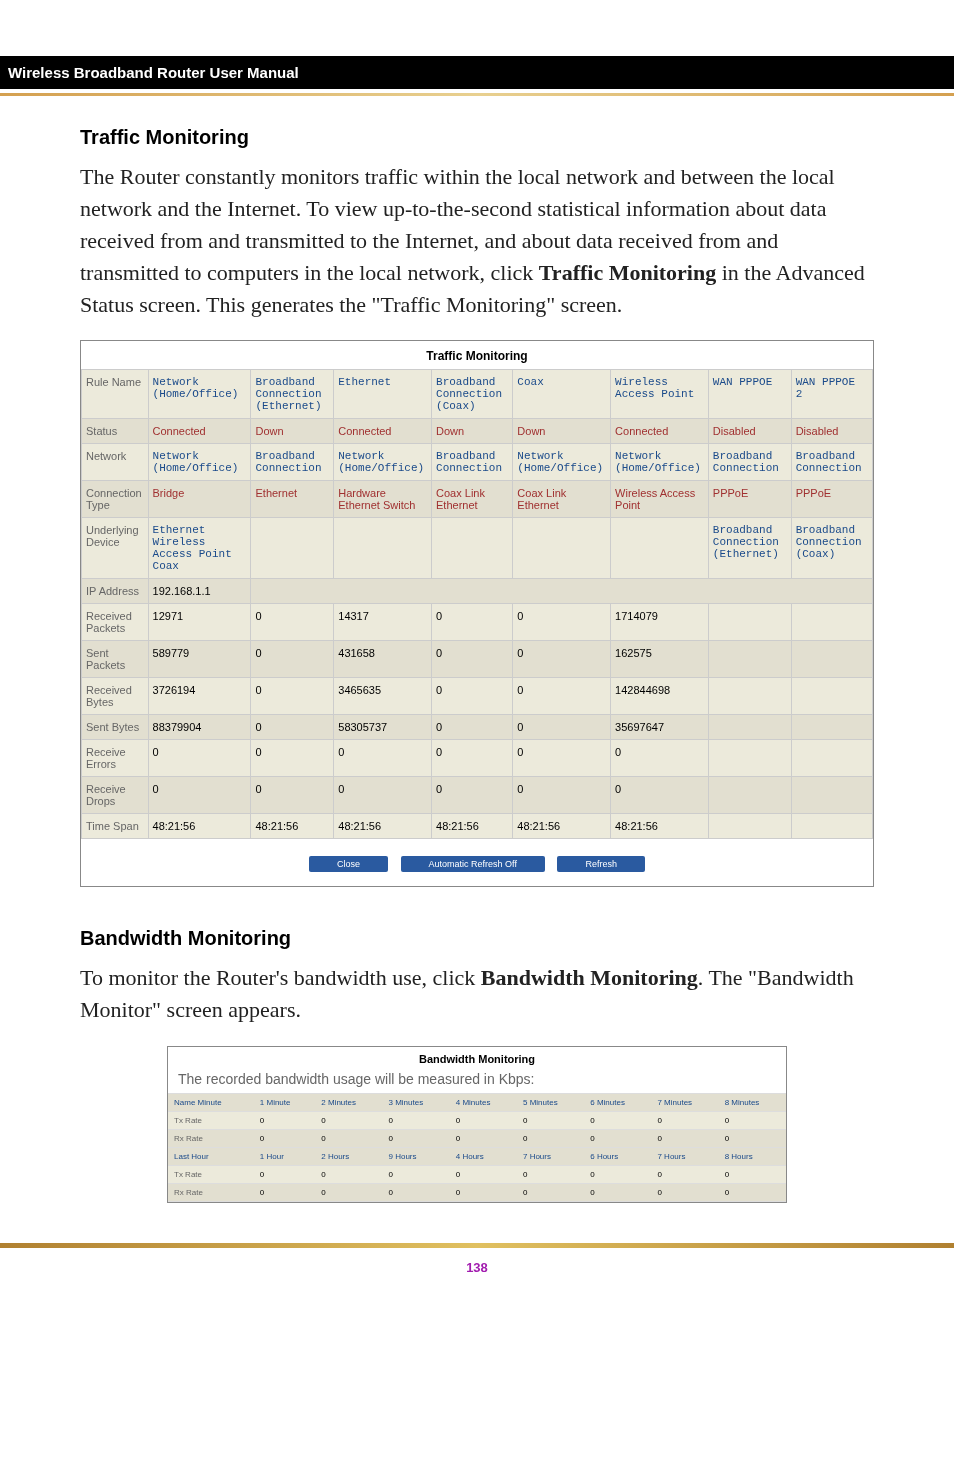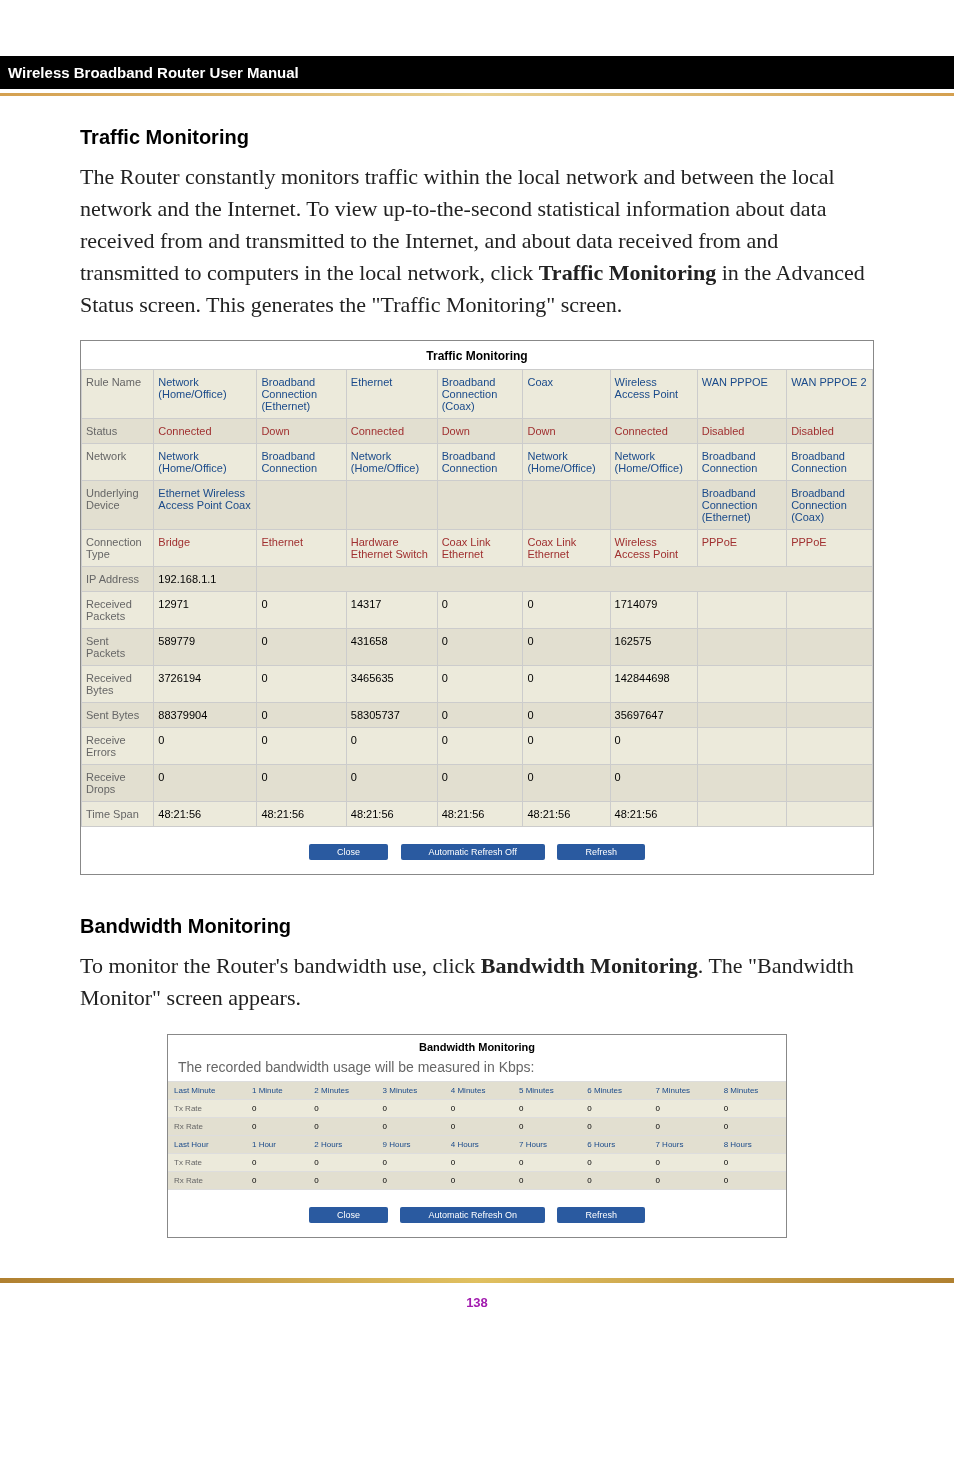--- a/index.html
+++ b/index.html
@@ -71,21 +71,21 @@
     }
     table.tm th, table.tm td {
       border: 1px solid #ccc;
       padding: 6px 4px;
       text-align: left;
       vertical-align: top;
     }
     table.tm tr:nth-child(odd) td { background: #eceadb; }
     table.tm tr:nth-child(even) td { background: #e2dfd0; }
     table.tm td.rowhead { color: #666; }
-    .link-blue { color: #1a4a8a; }
+    .link-blue { color: #1a4a8a; font-family: Liberation Mono, monospace; }
     .txt-red { color: #a03030; }
     .txt-black { color: #000; }
     .btn-row {
       text-align: center;
       padding: 14px 0 14px 0;
     }
     .pill-btn {
       display: inline-block;
       background: #2a5aa0;
       color: #fff;
@@ -182,42 +182,42 @@
           <td class="link-blue">Network (Home/Office)</td>
           <td class="link-blue">Broadband Connection</td>
           <td class="link-blue">Network (Home/Office)</td>
           <td class="link-blue">Broadband Connection</td>
           <td class="link-blue">Network (Home/Office)</td>
           <td class="link-blue">Network (Home/Office)</td>
           <td class="link-blue">Broadband Connection</td>
           <td class="link-blue">Broadband Connection</td>
         </tr>
         <tr>
-          <td class="rowhead">Underlying Device</td>
-          <td class="link-blue">Ethernet Wireless Access Point Coax</td>
-          <td></td>
-          <td></td>
-          <td></td>
-          <td></td>
-          <td></td>
-          <td class="link-blue">Broadband Connection (Ethernet)</td>
-          <td class="link-blue">Broadband Connection (Coax)</td>
-        </tr>
-        <tr>
           <td class="rowhead">Connection Type</td>
           <td class="txt-red">Bridge</td>
           <td class="txt-red">Ethernet</td>
           <td class="txt-red">Hardware Ethernet Switch</td>
           <td class="txt-red">Coax Link Ethernet</td>
           <td class="txt-red">Coax Link Ethernet</td>
           <td class="txt-red">Wireless Access Point</td>
           <td class="txt-red">PPPoE</td>
           <td class="txt-red">PPPoE</td>
         </tr>
         <tr>
+          <td class="rowhead">Underlying Device</td>
+          <td class="link-blue">Ethernet Wireless Access Point Coax</td>
+          <td></td>
+          <td></td>
+          <td></td>
+          <td></td>
+          <td></td>
+          <td class="link-blue">Broadband Connection (Ethernet)</td>
+          <td class="link-blue">Broadband Connection (Coax)</td>
+        </tr>
+        <tr>
           <td class="rowhead">IP Address</td>
           <td class="txt-black">192.168.1.1</td>
           <td colspan="7"></td>
         </tr>
         <tr>
           <td class="rowhead">Received Packets</td>
           <td>12971</td>
           <td>0</td>
           <td>14317</td>
           <td>0</td>
@@ -307,21 +307,21 @@
     <span>To monitor the Router's bandwidth use, click </span><strong>Bandwidth Monitoring</strong><span>. The "Bandwidth Monitor" screen appears.</span>
   </p>
 
   <div class="figure">
     <div class="bw-box">
       <div class="bw-title">Bandwidth Monitoring</div>
       <div class="bw-note">The recorded bandwidth usage will be measured in Kbps:</div>
       <table class="bw">
         <tbody>
             <tr class="head">
-          <td class="rowlabel">Last Minute</td>
+          <td class="rowlabel">Name Minute</td>
           <td>1 Minute</td>
           <td>2 Minutes</td>
           <td>3 Minutes</td>
           <td>4 Minutes</td>
           <td>5 Minutes</td>
           <td>6 Minutes</td>
           <td>7 Minutes</td>
           <td>8 Minutes</td>
         </tr>
         <tr class="row-a">
@@ -374,23 +374,18 @@
           <td>0</td>
           <td>0</td>
           <td>0</td>
           <td>0</td>
           <td>0</td>
           <td>0</td>
           <td>0</td>
         </tr>
       </tbody>
         </table>
-      <div class="btn-row">
-        <span class="pill-btn">Close</span>
-        <span class="pill-btn">Automatic Refresh On</span>
-        <span class="pill-btn">Refresh</span>
-      </div>
     </div>
   </div>
 
   <div class="divider-gradient-bottom"></div>
   <div class="page-num">138</div>
 </div>
 
 </body></html>

